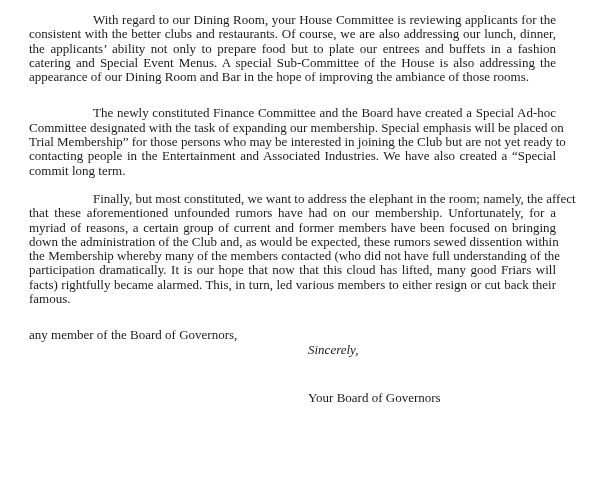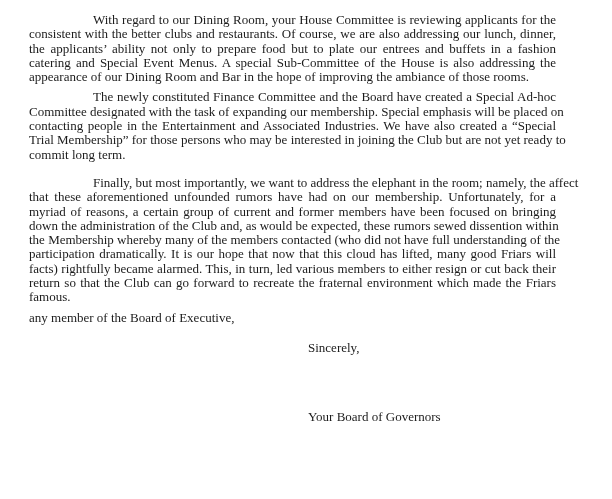--- a/index.html
+++ b/index.html
@@ -22,70 +22,70 @@
   .body-text {
     position: absolute;
     left: 29px;
     top: 13px;
     width: 527px;
     font-size: 13px;
     line-height: 14.3px;
     color: #1b1b1b;
   }
   .para { margin: 0; }
-  .para + .para { margin-top: 6px; }
+  .para + .para { margin-top: 22px; }
   .para:nth-child(3) { margin-top: 14px; }
   .line {
     text-align: justify;
     text-align-last: justify;
     text-justify: inter-word;
     white-space: nowrap;
   }
   .line.first { text-indent: 64px; }
   .line.last  { text-align-last: left; }
   .closing {
-    margin-top: 16px;
+    margin-top: 0;
     margin-left: 279px;
+    font-style: italic;
   }
   .signature {
-    margin-top: 55px;
+    margin-top: 34px;
     margin-left: 279px;
   }
 </style>
 </head>
 <body>
 
 <div class="page">
   <div class="body-text">
     <div>
         <div class="para">
           <div class="line first">With regard to our Dining Room, your House Committee is reviewing applicants for the</div>
           <div class="line">consistent with the better clubs and restaurants.  Of course, we are also addressing our lunch, dinner,</div>
           <div class="line">the applicants’ ability not only to prepare food but to plate our entrees and buffets in a fashion</div>
           <div class="line">catering and Special Event Menus.  A special Sub-Committee of the House is also addressing the</div>
           <div class="line last">appearance of our Dining Room and Bar in the hope of improving the ambiance of those rooms.</div>
         </div>
         <div class="para">
           <div class="line first">The newly constituted Finance Committee and the Board have created a Special Ad-hoc</div>
           <div class="line">Committee designated with the task of expanding our membership.  Special emphasis will be placed on</div>
+          <div class="line">Trial Membership” for those persons who may be interested in joining the Club but are not yet ready to</div>
           <div class="line">contacting people in the Entertainment and Associated Industries.  We have also created a “Special</div>
-          <div class="line">Trial Membership” for those persons who may be interested in joining the Club but are not yet ready to</div>
           <div class="line last">commit long term.</div>
         </div>
         <div class="para">
-          <div class="line first">Finally, but most importantly, we want to address the elephant in the room; namely, the affect</div>
+          <div class="line first">Finally, but most constituted, we want to address the elephant in the room; namely, the affect</div>
           <div class="line">that these aforementioned unfounded rumors have had on our membership.  Unfortunately, for a</div>
           <div class="line">myriad of reasons, a certain group of current and former members have been focused on bringing</div>
           <div class="line">down the administration of the Club and, as would be expected, these rumors sewed dissention within</div>
           <div class="line">the Membership whereby many of the members contacted (who did not have full understanding of the</div>
           <div class="line">participation dramatically.  It is our hope that now that this cloud has lifted, many good Friars will</div>
           <div class="line">facts) rightfully became alarmed.  This, in turn, led various members to either resign or cut back their</div>
-          <div class="line">return so that the Club can go forward to recreate the fraternal environment which made the Friars</div>
           <div class="line last">famous.</div>
         </div>
         <div class="para">
-          <div class="line last">any member of the Board of Executive,</div>
+          <div class="line last">any member of the Board of Governors,</div>
         </div>
       </div>
     <div class="closing">Sincerely,</div>
     <div class="signature">Your Board of Governors</div>
   </div>
 </div>
 
 </body></html>

